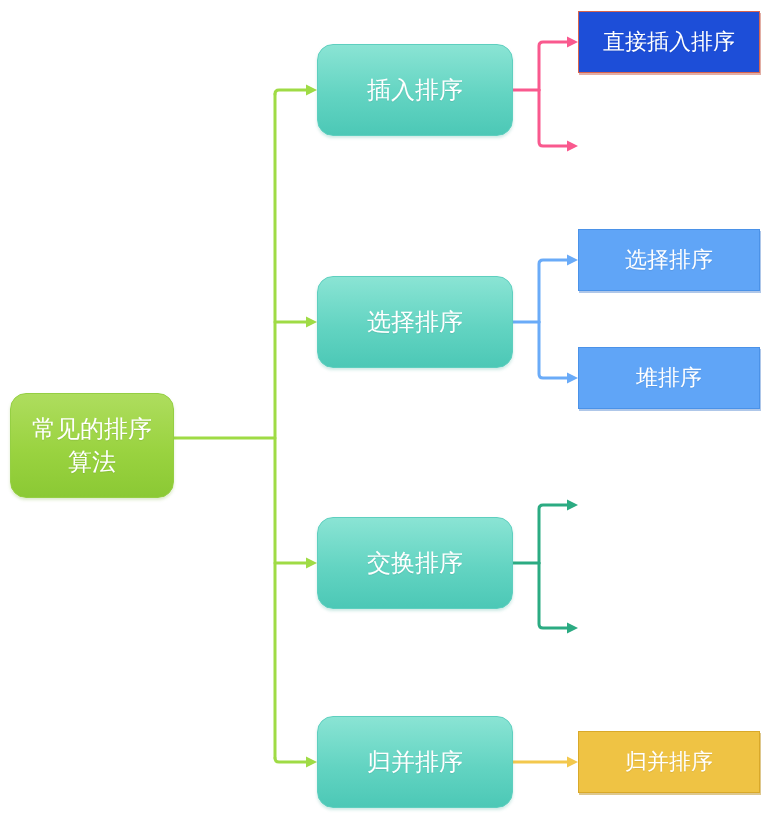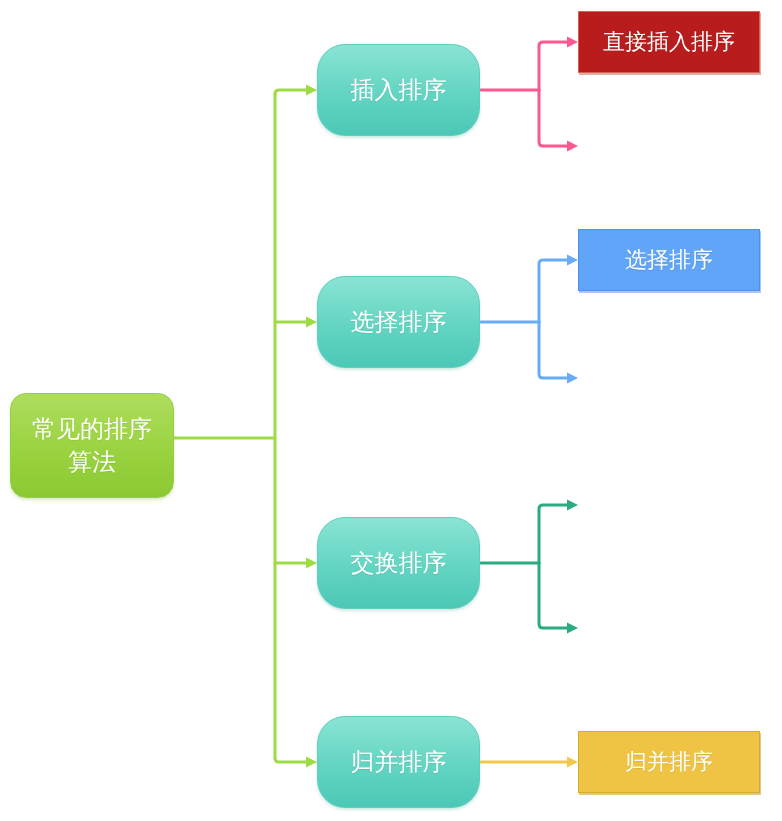--- a/index.html
+++ b/index.html
@@ -33,33 +33,33 @@
     width: 164px; height: 105px;
     border-radius: 16px;
     background: linear-gradient(180deg, #aedd5e 0%, #9ad340 55%, #8bc934 100%);
     border: 1px solid #95cf43;
     font-size: 24px;
     line-height: 1.35;
     box-shadow: 0 2px 3px rgba(120,170,50,0.25);
   }
   .node-l2 {
     left: 317px;
-    width: 163px; height: 92px;
-    border-radius: 28px;
+    width: 196px; height: 92px;
+    border-radius: 16px;
     background: linear-gradient(180deg, #8ae4d4 0%, #63d4c2 55%, #4cc8b6 100%);
     border: 1px solid #5ecfbf;
     font-size: 24px;
     box-shadow: 0 2px 3px rgba(60,170,150,0.25);
   }
   .node-leaf {
     left: 578px;
     width: 182px; height: 62px;
     font-size: 22px;
   }
-  .leaf-salmon { background: #b91c1c; border: 1px solid #d7644f; box-shadow: 1px 2px 0 rgba(190,75,55,0.45); }
+  .leaf-salmon { background: #1d4ed8; border: 1px solid #d7644f; box-shadow: 1px 2px 0 rgba(190,75,55,0.45); }
   .leaf-blue   { background: #60a5f7; border: 1px solid #4b92e8; box-shadow: 1px 2px 0 rgba(55,115,200,0.40); }
   .leaf-green  { background: #2fae80; border: 1px solid #23996e; box-shadow: 1px 2px 0 rgba(20,120,85,0.45); }
   .leaf-yellow { background: #efc344; border: 1px solid #d9a92a; box-shadow: 1px 2px 0 rgba(190,145,30,0.50); }
   .node-label { pointer-events: none; }
   .root-label { display: inline-block; width: 130px; }
 </style>
 </head>
 <body>
 
 <div class="canvas">
@@ -136,19 +136,22 @@
     <span class="node-label">归并排序</span>
   </div>
 
   <div class="node node-leaf leaf-salmon" style="top:11px;">
     <span class="node-label">直接插入排序</span>
   </div>
 
   <div class="node node-leaf leaf-blue" style="top:229px;">
     <span class="node-label">选择排序</span>
   </div>
+  <div class="node node-leaf leaf-blue" style="top:347px;">
+    <span class="node-label">堆排序</span>
+  </div>
 
 
   <div class="node node-leaf leaf-yellow" style="top:731px;">
     <span class="node-label">归并排序</span>
   </div>
 
 </div>
 
 </body></html>

